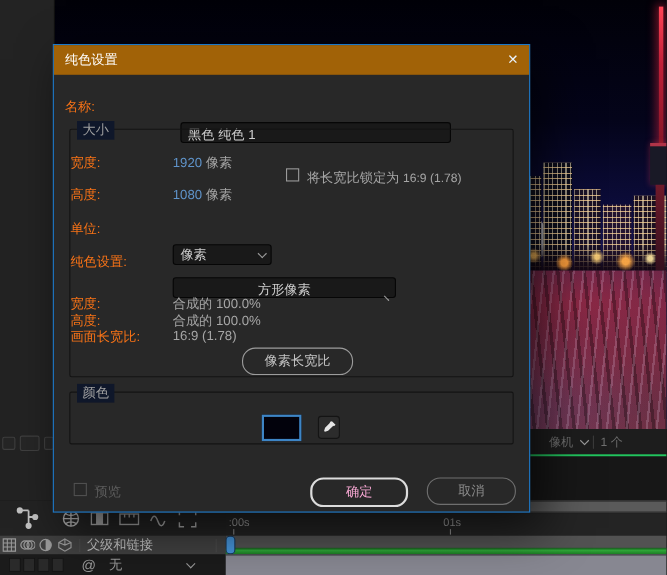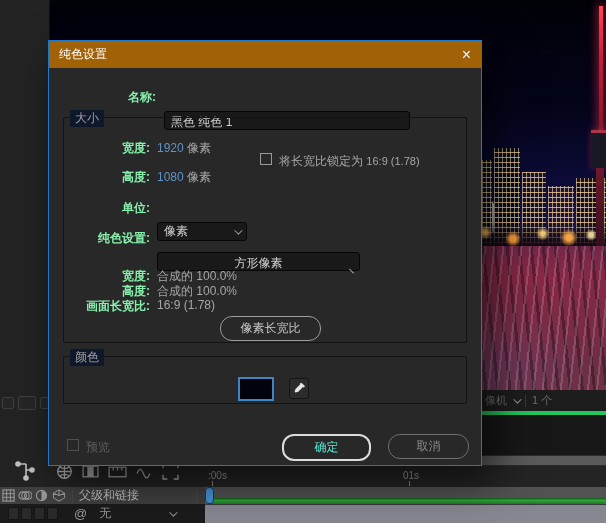--- a/index.html
+++ b/index.html
@@ -37,21 +37,21 @@
     box-shadow:0 0 9px 2px rgba(235,40,70,.55); }
   .pod { left:541px; top:130px; width:16px; height:38px; background:#191926;
     border-top:3px solid #b03448; box-shadow:0 0 6px rgba(220,60,80,.4); }
   .shaft { left:546px; top:168px; width:8px; height:78px;
     background:linear-gradient(180deg,#6e1a2a,#33101e); }
 
   
   #left-panel { left:0; top:0; width:50px; height:455px; background:#232323; border-right:1px solid #101010; }
   .dimicon { border:1px solid #3f3f3f; border-radius:2px; background:#262626; }
   #comp-bar { left:482px; top:390px; width:124px; height:25px; background:#1d1d1d; color:#6f6f6f;
-    font-size:11px; display:flex; align-items:center; gap:6px; padding-left:3px; border-bottom:4px solid #22c55e; }
+    font-size:11px; display:flex; align-items:center; gap:6px; padding-left:17px; border-bottom:2px solid #22c55e; }
   #comp-gap { left:482px; top:415px; width:124px; height:40px; background:#171717; }
   #timeline { left:0; top:455px; width:606px; height:68px; background:#232323; }
   .scrollband { left:482px; top:0; width:124px; height:11px; background:#5a5a5a;
     border-top:1px solid #2c2c2c; border-bottom:1px solid #2c2c2c; }
   .ruler { left:205px; top:12px; width:401px; height:20px; background:#242424; color:#9a9a9a; font-size:10px; }
   .tick { position:absolute; top:14px; width:1px; height:5px; background:#8a8a8a; }
   .track { left:205px; top:32px; width:401px; height:17px; background:#525252; }
   .greenline { left:205px; top:43px; width:401px; height:6px;
     background:linear-gradient(180deg,#17551d,#2ea437 40%,#1c7a24); }
   .playhead { left:205px; top:32px; width:9px; height:17px; background:#4593d8;
@@ -67,34 +67,34 @@
   .chev { display:inline-block; width:6px; height:6px; border-right:1.5px solid #9a9a9a;
     border-bottom:1.5px solid #9a9a9a; transform:rotate(45deg) translateY(-2px); }
   .toggles { left:4px; top:3px; width:195px; height:28px; }
 
   
   #dialog { left:48px; top:40px; width:434px; height:426px; background:#282828;
     border:1px solid #1c78c8; box-shadow:12px 14px 40px rgba(0,0,0,.65); font-size:12px; color:#ababab; }
   #titlebar { position:absolute; left:0; top:0; width:100%; height:27px; background:#a16207;
     color:#fff; display:flex; align-items:center; padding:0 10px; }
   #titlebar .close { margin-left:auto; font-size:16px; line-height:16px; color:#eaf4ff; cursor:default; }
-  .lbl { position:absolute; text-align:right; color:#86efac;font-weight:bold; }
+  .lbl { position:absolute; color:#f97316; }
   .val { position:absolute; color:#a6a6a6; }
   .blue { color:#5f93c9; }
   .field { position:absolute; background:#191919; border:1px solid #060606; border-radius:3px;
     color:#cfcfcf; padding:2px 6px; font-size:12px;margin-top:26px; }
   .dd { display:flex; align-items:center; }
   .dd .chev { margin-left:auto; }
   .grp { position:absolute; border:1px solid #131313; border-radius:2px; }
   .legend { position:absolute; top:-8px; left:6px; background:#0f172a; padding:0 5px; color:#a0a0a0;text-align:right; }
   .cb { position:absolute; width:12px; height:12px; border:1px solid #9a9a9a; background:transparent; }
   .pill { position:absolute; background:transparent; border:1px solid #9c9c9c; border-radius:12px;
     color:#c6c6c6; font-size:12px; text-align:center; padding:3px 0;
     font-family:"Liberation Sans","DejaVu Sans",sans-serif; }
-  .pill.primary { border:2px solid #dcdcdc; color:#5eead4; }
+  .pill.primary { border:2px solid #dcdcdc; color:#f9a8d4; }
   .pill.dim { border-color:#6f6f6f; color:#8b8b8b; }
   .ratio { font-size:11px; }
   .swatch { position:absolute; width:36px; height:24px; background:#02020c; border:2px solid #3d85c6; }
   .dropper-btn { position:absolute; width:20px; height:21px; background:#2c2c2c;
     border:1px solid #141414; border-radius:3px; display:flex; align-items:center; justify-content:center; }
   .dis { color:#5c5c5c; }
   .cb.dis { border-color:#4f4f4f; }
 </style>
 </head>
 <body>

